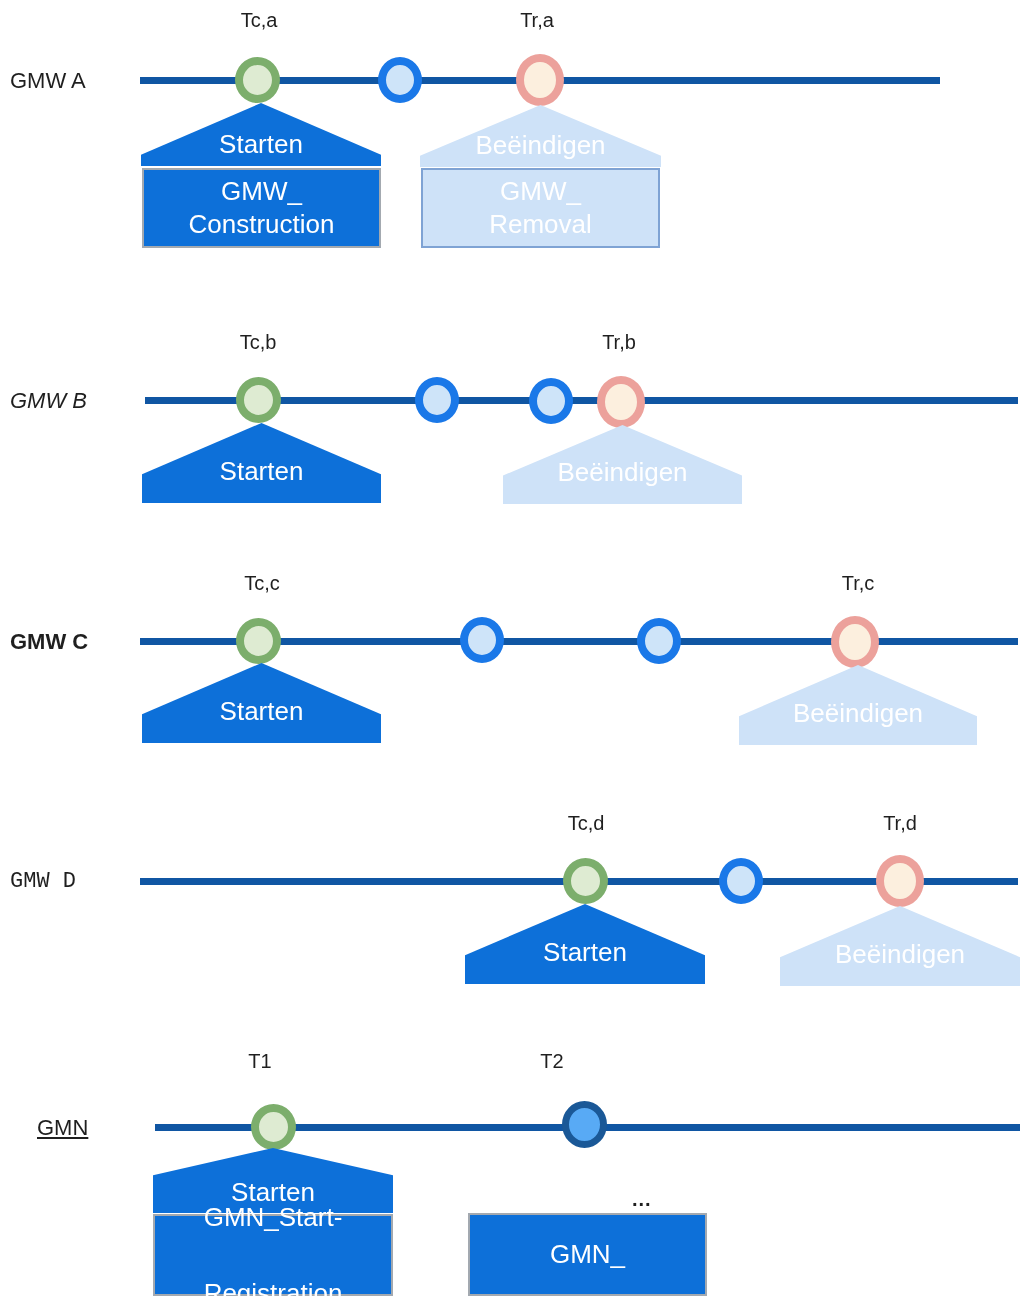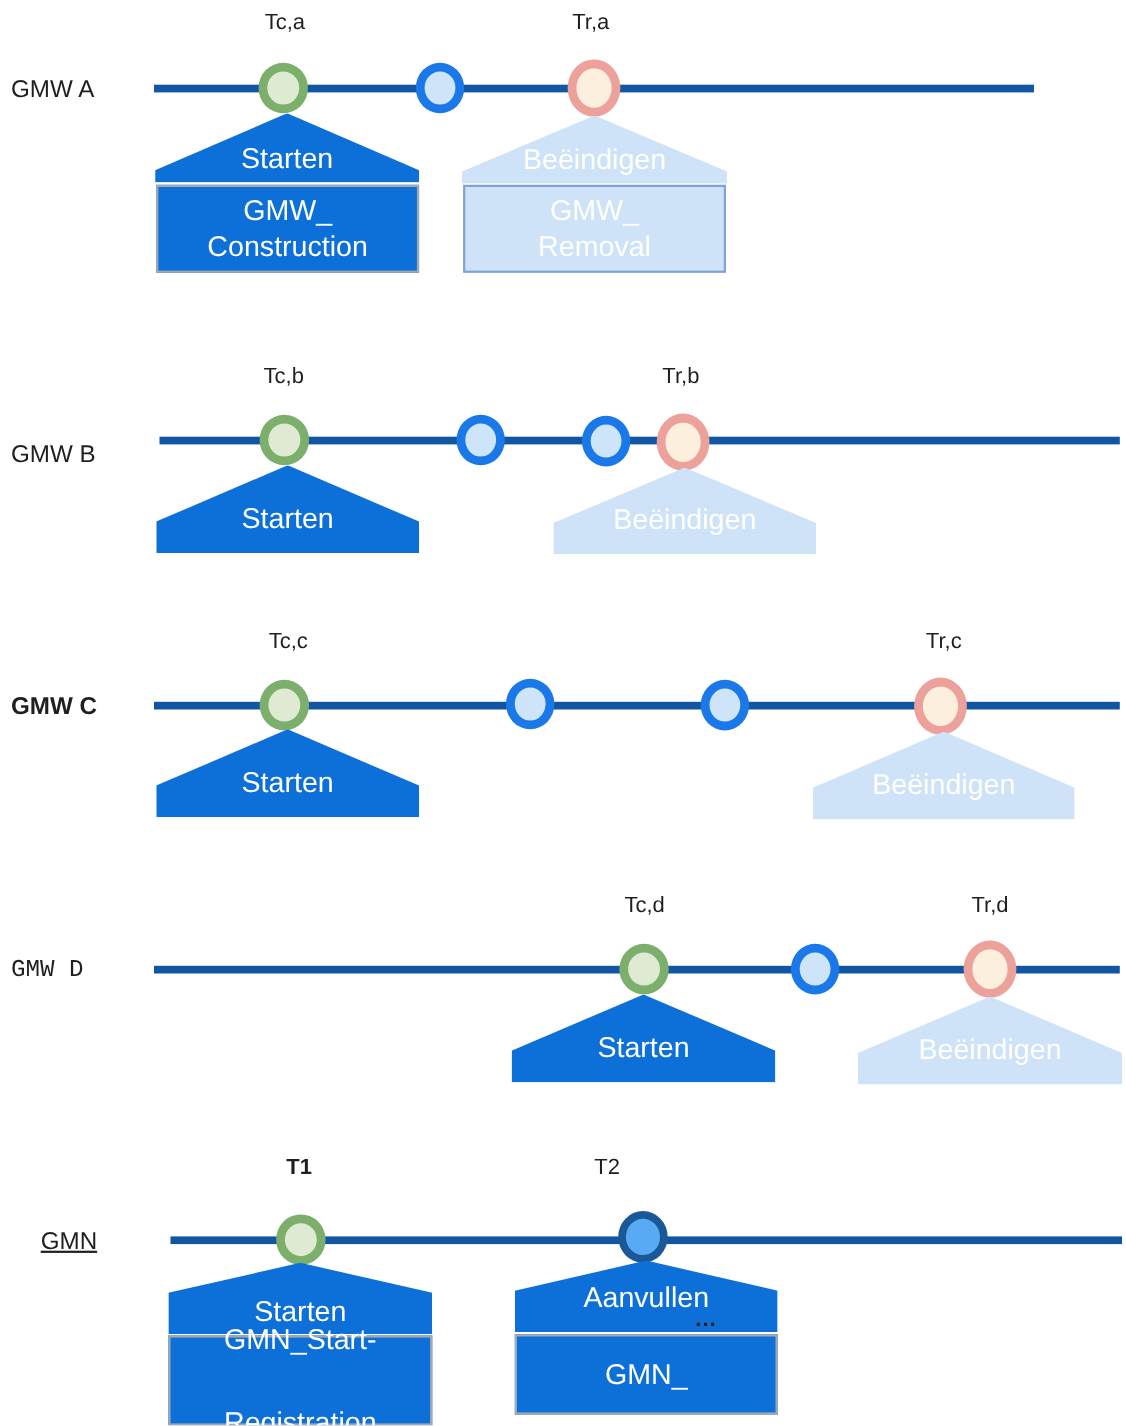--- a/index.html
+++ b/index.html
@@ -96,21 +96,21 @@
     <span>Construction</span>
   </div>
   <div class="house light flat" style="left:420px;top:105px;width:241px;height:62px;">
     <span style="padding-bottom:6px;">Beëindigen</span>
   </div>
   <div class="box light" style="left:421px;top:168px;width:239px;height:80px;">
     <span>GMW_</span>
     <span>Removal</span>
   </div>
 
-  <div class="row-label" style="left:10px;top:400px;">GMW B</div>
+  <div class="row-label" style="left:10px;top:388px;font-style:italic;">GMW B</div>
   <div class="tline" style="left:145px;top:397px;width:873px;"></div>
   <div class="tmark" style="left:198px;top:331px;">Tc,b</div>
   <div class="tmark" style="left:559px;top:331px;">Tr,b</div>
   <div class="circle c-green" style="left:236px;top:377px;"></div>
   <div class="circle c-blue" style="left:415px;top:377px;"></div>
   <div class="circle c-blue" style="left:529px;top:378px;"></div>
   <div class="circle c-orange" style="left:597px;top:376px;"></div>
   <div class="house dark tall" style="left:142px;top:423px;width:239px;height:80px;">
     <span style="padding-bottom:16px;">Starten</span>
   </div>
@@ -142,32 +142,29 @@
   <div class="circle c-orange" style="left:876px;top:855px;"></div>
   <div class="house dark tall" style="left:465px;top:904px;width:240px;height:80px;">
     <span style="padding-bottom:16px;">Starten</span>
   </div>
   <div class="house light tall" style="left:780px;top:906px;width:240px;height:80px;">
     <span style="padding-bottom:16px;">Beëindigen</span>
   </div>
 
   <div class="row-label" style="left:37px;top:1115px;text-decoration:underline;">GMN</div>
   <div class="tline" style="left:155px;top:1124px;width:865px;"></div>
-  <div class="tmark" style="left:212px;top:1050px;font-weight:bold;">T1</div>
+  <div class="tmark" style="left:200px;top:1050px;">T1</div>
   <div class="tmark" style="left:492px;top:1050px;">T2</div>
   <div class="circle c-green" style="left:251px;top:1104px;"></div>
   <div class="circle c-navy" style="left:562px;top:1101px;"></div>
   <div class="house dark mid" style="left:153px;top:1148px;width:240px;height:65px;">
     <span style="padding-bottom:5px;">Starten</span>
   </div>
   <div class="box dark" style="left:153px;top:1214px;width:240px;height:82px;gap:43px;">
     <span>GMN_Start-</span>
     <span>Registration</span>
   </div>
-  <div class="house dark mid" style="left:468px;top:1146px;width:239px;height:65px;">
-    <span style="padding-bottom:16px;">Aanvullen</span>
-  </div>
   <div class="dots" style="left:632px;top:1188px;">...</div>
-  <div class="box dark" style="left:468px;top:1213px;width:239px;height:73px;">
+  <div class="box dark" style="left:468px;top:1213px;width:239px;height:83px;">
     <span>GMN_</span>
   </div>
 
 </div>
 
 </body></html>

